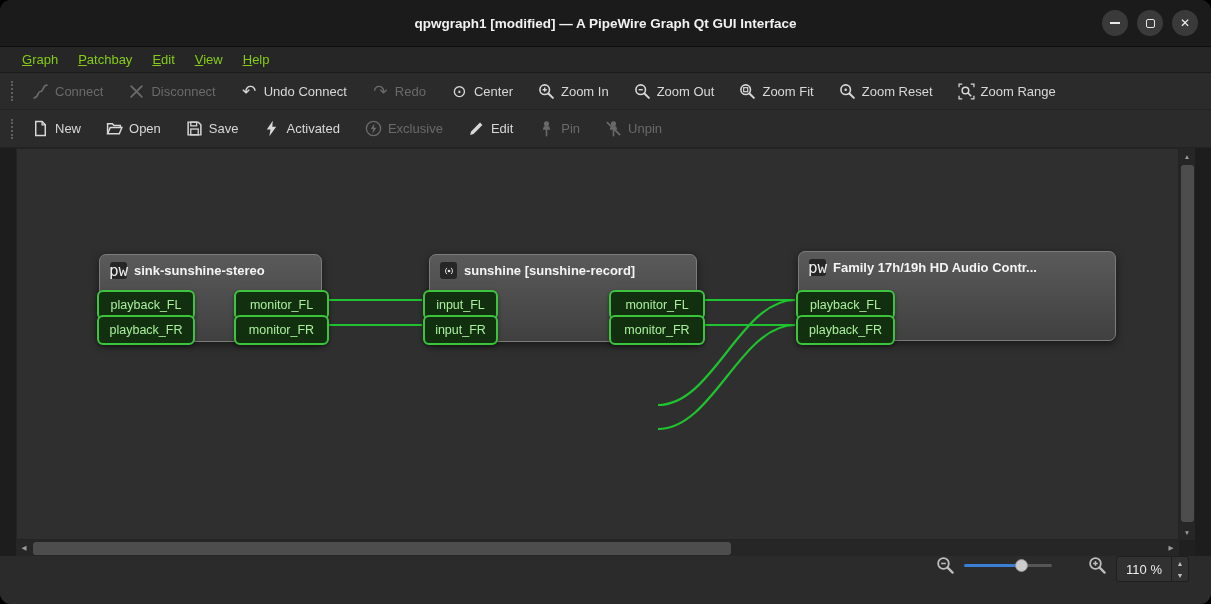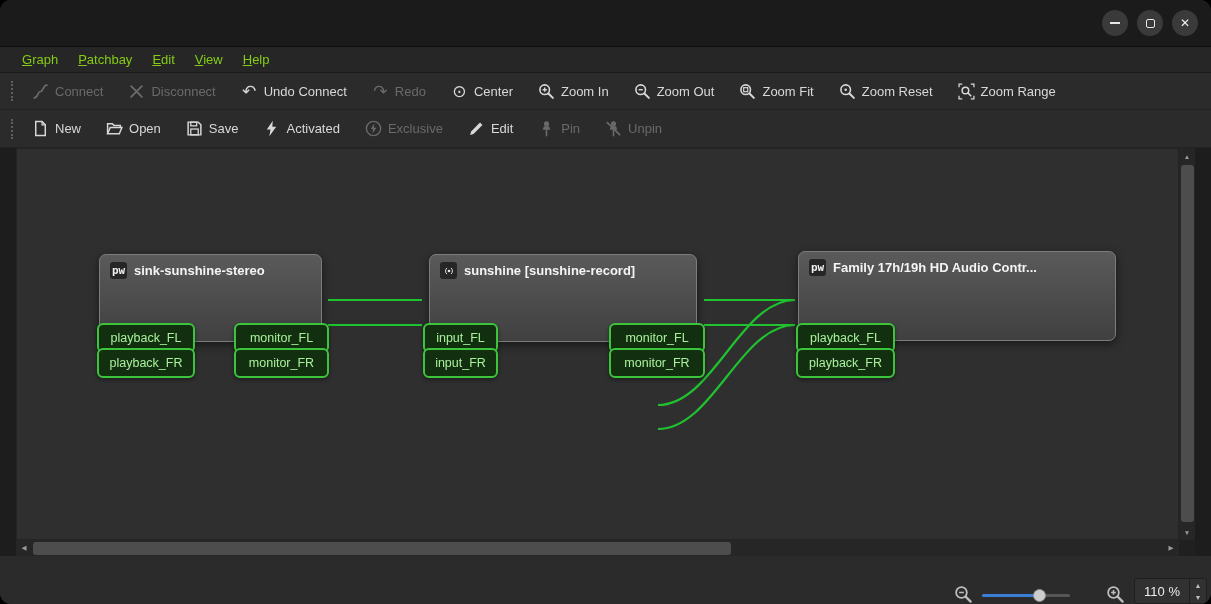--- a/index.html
+++ b/index.html
@@ -34,52 +34,53 @@
   .combo-arrow { font-size:10px; color:#cfcfcf; margin-left:9px; }
 
   
   .main { position:relative; height:408px; background:#1d1d1d; }
   .canvas { position:absolute; left:16px; top:0; width:1163px; height:392px; background:#2f2f2f; border:1px solid #242424; overflow:hidden; }
   .wires { position:absolute; left:0; top:0; z-index:1; }
   .wires path { stroke:#1fc32f; stroke-width:2.2; fill:none; pointer-events:stroke; cursor:pointer; }
   .node { position:absolute; z-index:2; background:linear-gradient(180deg,#5a5a5a,#404040); border:1px solid #7c7c7c; border-radius:7px; box-shadow:0 3px 9px rgba(0,0,0,.5); cursor:grab; }
   .node-header { display:flex; align-items:center; gap:7px; padding:7px 10px 0 10px; }
   .node-icon { width:17px; height:17px; background:#262626; border-radius:3px; display:flex; align-items:center; justify-content:center; flex:none; }
-  .pw-text { font-family:"DejaVu Sans Mono","Liberation Mono",monospace; font-size:11px; font-weight:bold; color:#efefef; }
+  .pw-text { font-family:"DejaVu Sans Mono","Liberation Mono",monospace; font-size:16px; font-weight:normal; color:#efefef; }
   .node-title { font-size:13px; font-weight:bold; color:#f4f4f4; white-space:nowrap; overflow:hidden; }
-  .port { position:absolute; height:30px; border:2px solid #3cc53c; border-radius:6px; background:#12300f; color:#a9f09d; font-size:12.5px; display:flex; align-items:center; justify-content:center; cursor:pointer; box-shadow:0 2px 4px rgba(0,0,0,.4);margin-top:33px; }
+  .port { position:absolute; height:30px; border:2px solid #3cc53c; border-radius:6px; background:#12300f; color:#a9f09d; font-size:12.5px; display:flex; align-items:center; justify-content:center; cursor:pointer; box-shadow:0 2px 4px rgba(0,0,0,.4); }
 
   
   .vscroll { position:absolute; left:1179px; top:0; width:16px; height:392px; background:#262626; }
   .hscroll { position:absolute; left:16px; top:392px; width:1163px; height:16px; background:#262626; }
   .sb-corner { position:absolute; left:1179px; top:392px; width:16px; height:16px; background:#202020; }
   .sb-arrow { position:absolute; width:16px; height:16px; display:flex; align-items:center; justify-content:center; font-size:6.5px; color:#9b9b9b; cursor:pointer; }
   .sb-up { top:0; left:0; } .sb-down { bottom:0; left:0; }
   .sb-left { left:0; top:0; } .sb-right { right:0; top:0; }
   .vthumb { position:absolute; left:1.5px; top:17px; width:13px; height:357px; background:#4d4d4d; border-radius:3px; cursor:pointer; }
   .hthumb { position:absolute; top:1.5px; left:17px; height:13px; width:698px; background:#4d4d4d; border-radius:3px; cursor:pointer; }
 
   
-  .statusbar { height:48px; background:#2b2b2b; display:flex; align-items:flex-end; justify-content:flex-end; padding-right:4px; }
+  .statusbar { height:48px; background:#2b2b2b; display:flex; align-items:flex-start; justify-content:flex-end; padding-right:22px; }
   .status-icon { width:19px; height:19px; color:#bdbdbd; cursor:pointer; flex:none; }
   .slider { position:relative; width:88px; height:18px; margin:0 36px 0 9px; cursor:pointer; flex:none; }
   .slider-fill { position:absolute; left:0; top:7.5px; height:3px; width:57px; background:#3a7fd5; border-radius:2px; }
   .slider-rest { position:absolute; left:57px; top:7.5px; height:3px; width:31px; background:#565656; border-radius:2px; }
   .slider-handle { position:absolute; left:51px; top:2.5px; width:13px; height:13px; border-radius:50%; background:#cccccc; border:1px solid #8f8f8f; }
   .spinbox { display:flex; align-items:stretch; margin-left:9px; background:#313131; border:1px solid #1f1f1f; border-radius:3px; height:26px; overflow:hidden; }
   .spin-value { display:flex; align-items:center; padding:0 9px; font-size:13px; color:#ececec; }
   .spin-buttons { display:flex; flex-direction:column; border-left:1px solid #1f1f1f; }
   .spin-btn { flex:1; width:16px; display:flex; align-items:center; justify-content:center; font-size:7px; color:#bdbdbd; cursor:pointer; }
 </style>
 </head>
 <body>
 
 <div class="window">
 
   <div class="titlebar">
+    <div class="title">qpwgraph1 [modified] — A PipeWire Graph Qt GUI Interface</div>
     <div class="window-controls">
       <div class="wc-btn">
           <span class="wc-min"></span>
         </div>
       <div class="wc-btn">
           <span class="wc-max"></span>
         </div>
       <div class="wc-btn">
           <span class="wc-close">✕</span>
         </div>

